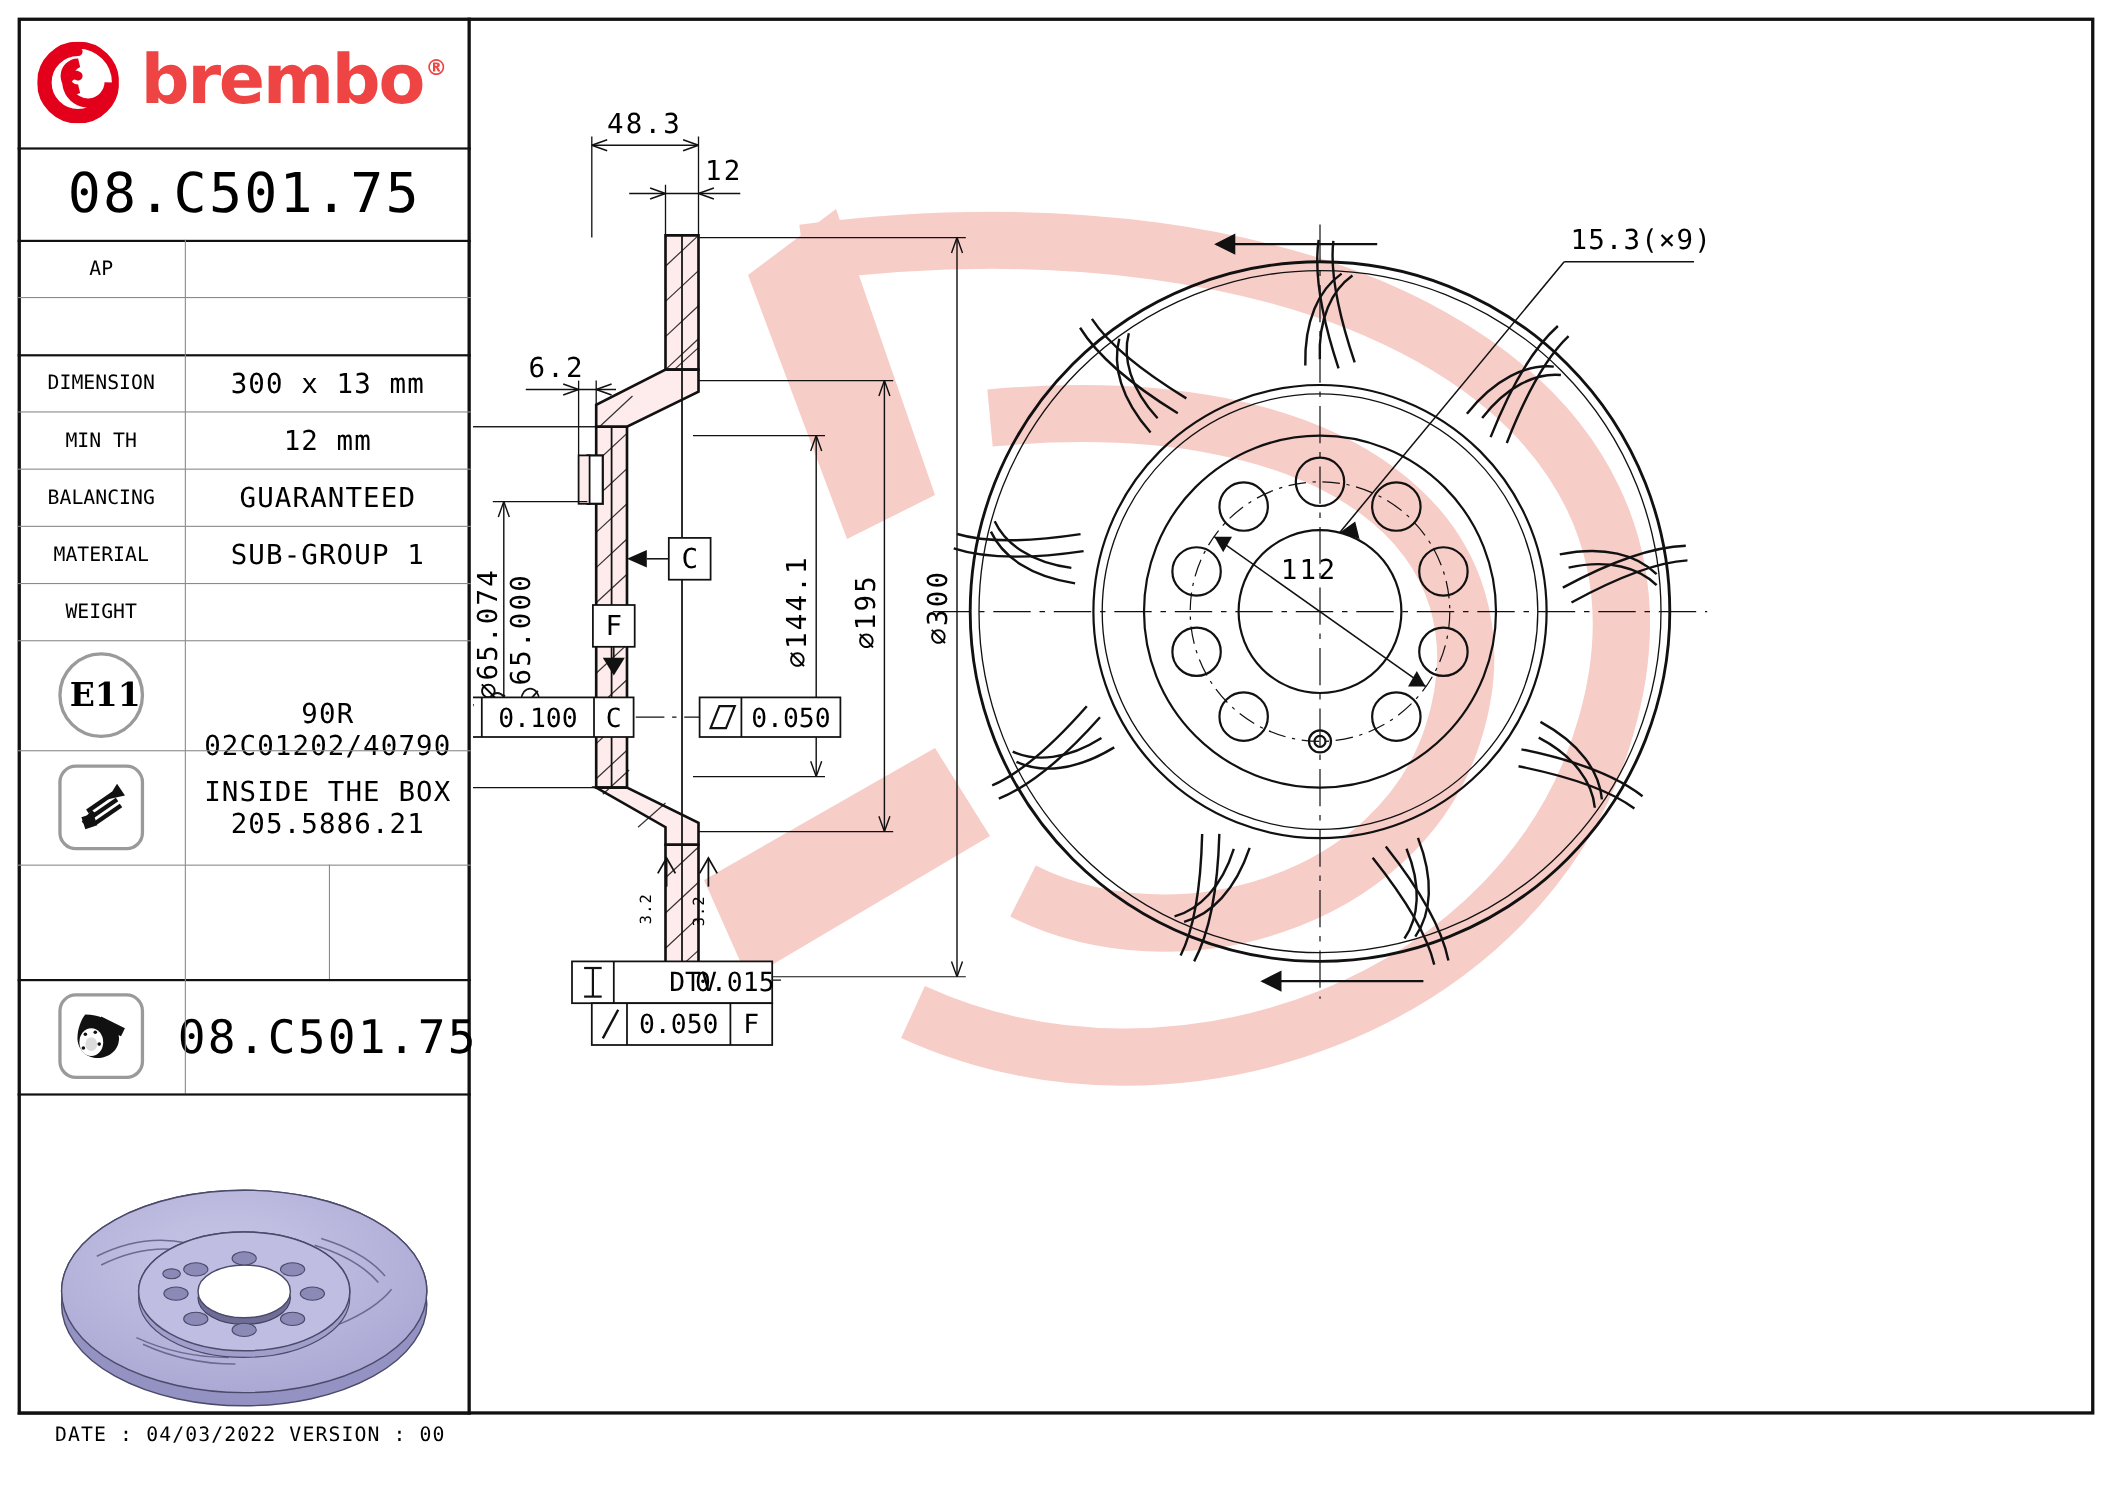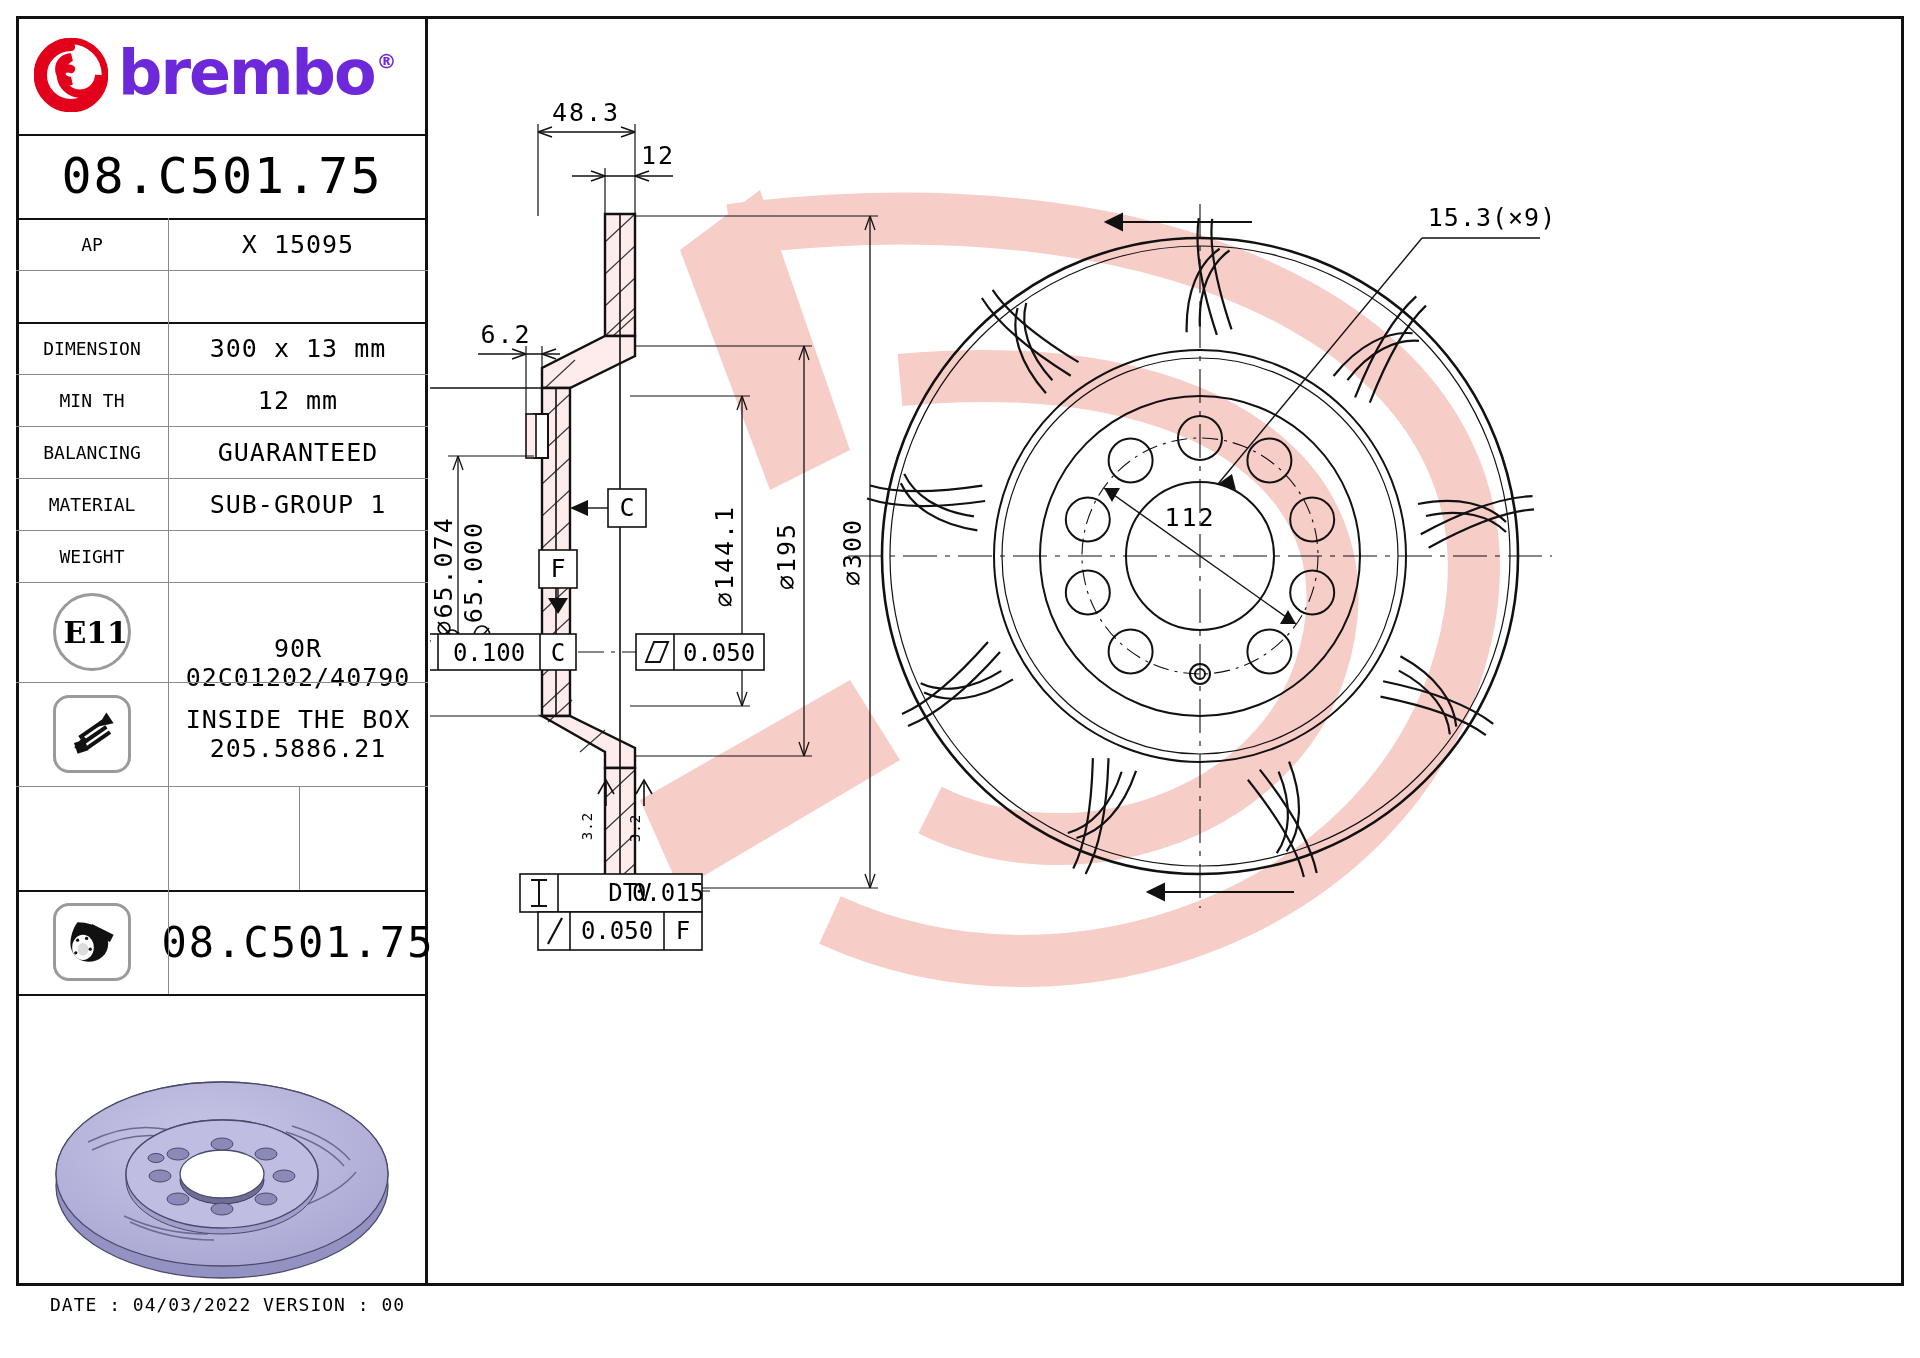--- a/index.html
+++ b/index.html
@@ -13,21 +13,21 @@
   .frame{position:absolute;left:16px;top:16px;width:1888px;height:1270px;border:3px solid #111;box-sizing:border-box;}
 
   
   .titleblock{position:absolute;left:16px;top:16px;width:412px;height:1270px;border-right:3px solid #111;box-sizing:border-box;}
   .tb-sep{position:absolute;left:0;width:412px;height:0;border-top:1px solid #8a8a8a;}
   .tb-sep.thick{border-top:2px solid #111;}
   .tb-vline{position:absolute;width:0;border-left:1px solid #8a8a8a;}
 
   .logo-cell{position:absolute;left:0;top:0;width:412px;height:118px;display:flex;align-items:center;padding-left:18px;box-sizing:border-box;}
   .logo-mark{width:74px;height:74px;flex:0 0 auto;}
-  .logo-text{margin-left:10px;color:#6d28d9;font-family:"DejaVu Sans","Liberation Sans",sans-serif;font-weight:bold;font-size:62px;letter-spacing:-2px;line-height:1;position:relative;top:-2px;}
+  .logo-text{margin-left:20px;color:#ef4444;font-family:"DejaVu Sans","Liberation Sans",sans-serif;font-weight:bold;font-size:62px;letter-spacing:-2px;line-height:1;position:relative;top:-2px;}
   .logo-reg{font-size:20px;vertical-align:super;position:relative;top:-4px;left:2px;}
 
   .code-cell{position:absolute;left:0;top:118px;width:412px;height:84px;display:flex;align-items:center;justify-content:center;}
   .code-cell span{font-size:50px;letter-spacing:2px;color:#000;}
 
   .lbl{font-size:18px;color:#000;text-align:center;letter-spacing:0px;}
   .val{font-size:25px;color:#000;text-align:center;letter-spacing:1px;}
 
   .cellL{position:absolute;left:0;width:152px;display:flex;align-items:center;justify-content:center;text-align:center;}
   .cellR{position:absolute;left:152px;width:260px;display:flex;align-items:center;justify-content:center;text-align:center;flex-direction:column;}
@@ -73,21 +73,20 @@
     <div class="logo-text"><span>brembo</span><span class="logo-reg">®</span></div>
   </div>
   <div class="tb-sep thick" style="top:118px"></div>
 
   <div class="code-cell">
     <span>08.C501.75</span>
   </div>
   <div class="tb-sep thick" style="top:202px"></div>
 
   <div class="cellL lbl" style="top:202px;height:52px">AP</div>
-  <div class="cellR val" style="top:202px;height:52px">X 15095</div>
   <div class="tb-vline" style="left:152px;top:202px;height:52px"></div>
   <div class="tb-sep" style="top:254px"></div>
 
   <div class="tb-vline" style="left:152px;top:254px;height:52px"></div>
   <div class="tb-sep thick" style="top:306px"></div>
 
   <div class="cellL lbl" style="top:306px;height:52px">DIMENSION</div>
   <div class="cellR val" style="top:306px;height:52px">300 x 13 mm</div>
   <div class="tb-vline" style="left:152px;top:306px;height:52px"></div>
   <div class="tb-sep" style="top:358px"></div>

